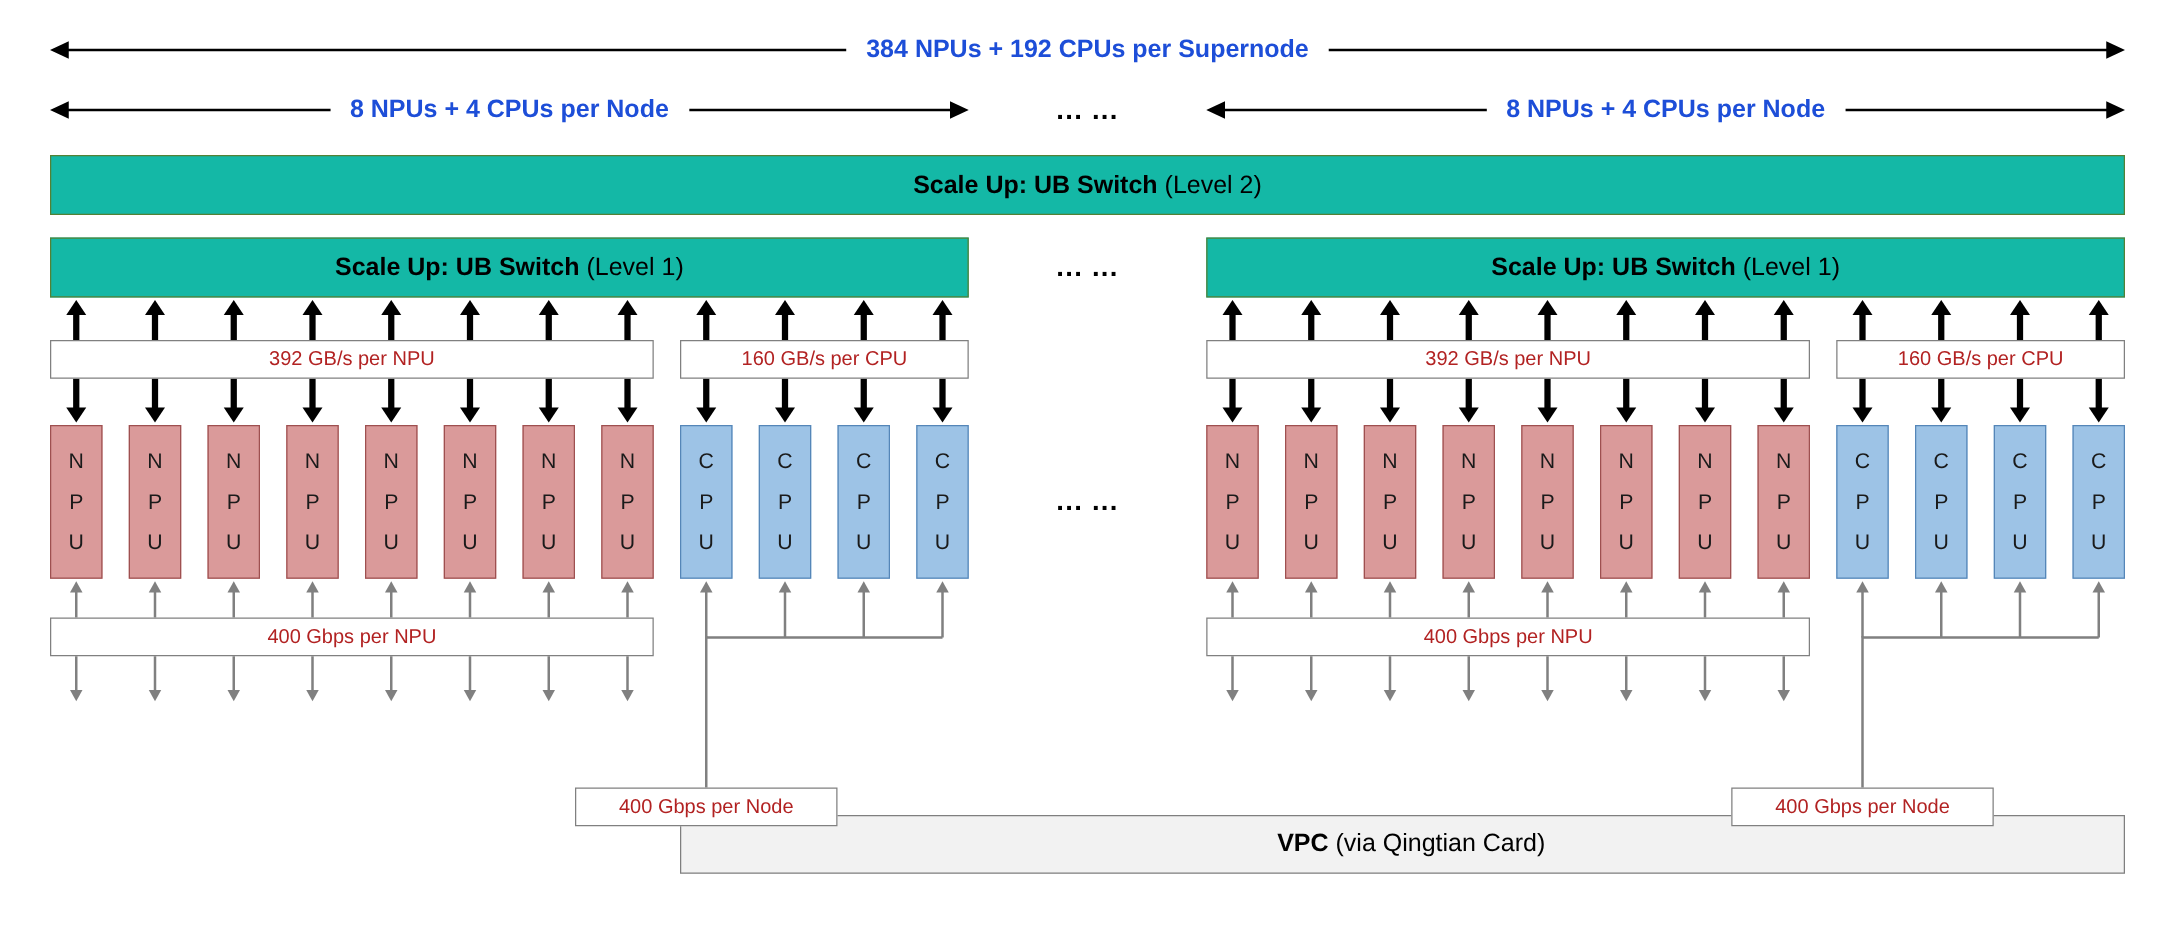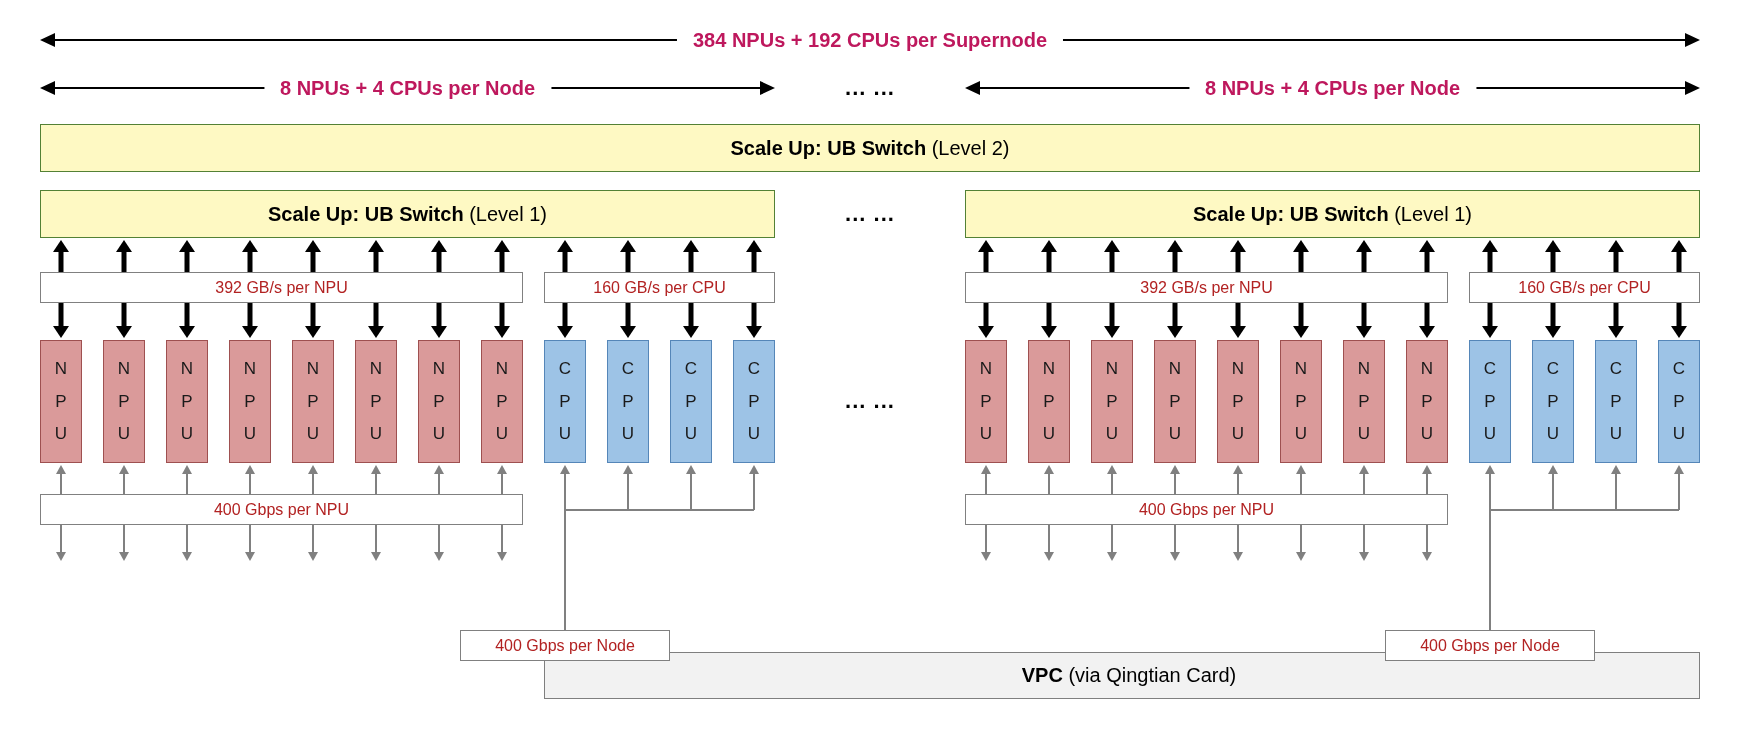--- a/index.html
+++ b/index.html
@@ -9,29 +9,29 @@
   }
 
   
   .harrow{position:absolute;height:24px;z-index:2;}
   .harrow .shaft{position:absolute;left:3px;right:3px;top:50%;margin-top:-1px;height:2px;background:#000;}
   .harrow .head-left{position:absolute;left:0;top:50%;margin-top:-7px;width:0;height:0;
     border-top:7px solid transparent;border-bottom:7px solid transparent;border-right:15px solid #000;}
   .harrow .head-right{position:absolute;right:0;top:50%;margin-top:-7px;width:0;height:0;
     border-top:7px solid transparent;border-bottom:7px solid transparent;border-left:15px solid #000;}
   .harrow .harrow-label{position:absolute;left:50%;top:50%;transform:translate(-50%,-50%);
-    background:#fff;padding:0 16px;white-space:nowrap;color:#be185d;font-weight:bold;font-size:20px;}
+    background:#fff;padding:0 16px;white-space:nowrap;color:#1d4ed8;font-weight:bold;font-size:20px;}
 
   .ellipsis{position:absolute;width:128px;text-align:center;font-weight:bold;font-size:22px;
     color:#000;z-index:2;line-height:24px;letter-spacing:1px;}
 
   
   .bar{position:absolute;display:flex;align-items:center;justify-content:center;
     font-size:20px;z-index:2;box-sizing:border-box;border:1.5px solid #595959;white-space:nowrap;}
-  .bar-green{background:#fef9c3;border-color:#538135;}
+  .bar-green{background:#14b8a6;border-color:#538135;}
   .bar-rdma{background:#D9D9D9;border-color:#7f7f7f;}
   .bar-vpc{background:#F2F2F2;border-color:#7f7f7f;}
 
   
   .bw-label{position:absolute;height:31px;display:flex;align-items:center;justify-content:center;
     background:#fff;border:1px solid #808080;color:#B22222;font-size:16px;z-index:3;
     box-sizing:border-box;white-space:nowrap;}
 
   
   .chip{position:absolute;width:42px;height:123px;box-sizing:border-box;border:1.5px solid;

